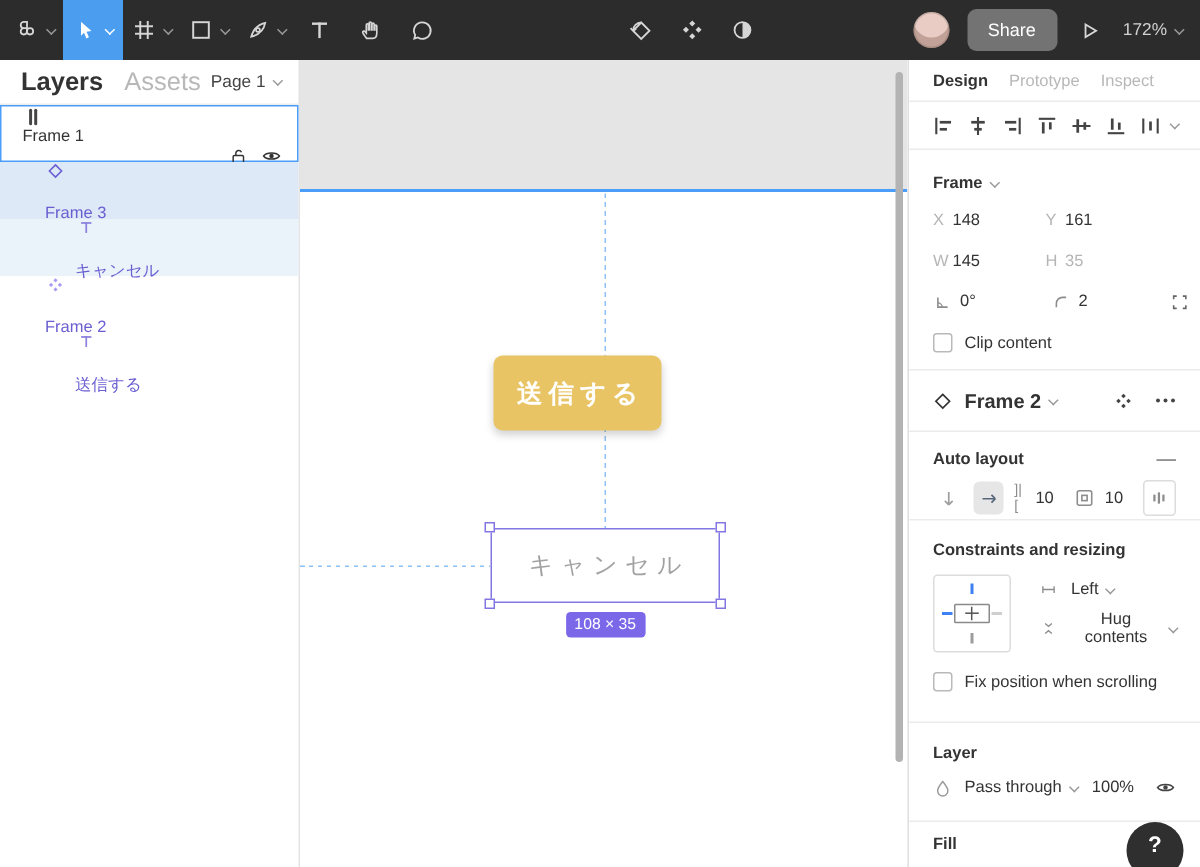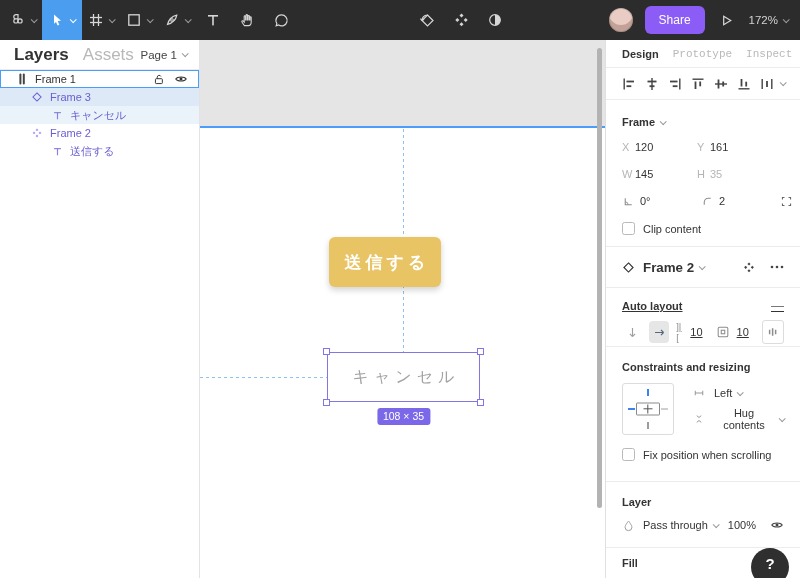--- a/index.html
+++ b/index.html
@@ -12,38 +12,38 @@
   .tb-group { display:flex; align-items:center; height:100%; }
   .tb-left { margin-left:4px; }
   .tb-center { position:absolute; left:410px; }
   .tb-right { position:absolute; right:12px; display:flex; align-items:center; gap:12px; }
   .tb-btn { height:40px; min-width:34px; padding:0 6px; display:flex; align-items:center; justify-content:center; background:transparent; border:none; color:#d6d6d6; cursor:pointer; }
   .tb-btn svg { display:block; }
   .tb-btn.active { background:#4a9def; color:#fff; min-width:40px; }
   .chev { display:inline-block; width:5px; height:5px; border-right:1.4px solid currentColor; border-bottom:1.4px solid currentColor; transform:rotate(45deg) translateY(-1px); margin-left:5px; flex:0 0 auto; }
   .chev.dim { color:#9a9a9a; }
   .avatar { width:24px; height:24px; border-radius:50%; background:#e9cdc5; box-shadow:inset 0 -7px 0 rgba(120,80,70,.35), inset 0 0 0 1px rgba(0,0,0,.15); border:none; cursor:pointer; }
-  .share-btn { background:#8b5cf6; color:#fff; border:none; border-radius:6px; font-size:12px; font-weight:500; padding:7px 14px; cursor:pointer; font-family:inherit; }
+  .share-btn { background:#737373; color:#fff; border:none; border-radius:6px; font-size:12px; font-weight:500; padding:7px 14px; cursor:pointer; font-family:inherit; }
   .zoom-ctl { display:flex; align-items:center; color:#d2d2d2; font-size:11.5px; background:none; border:none; cursor:pointer; font-family:inherit; }
 
   
   .left-panel { position:absolute; top:40px; left:0; width:200px; bottom:0; background:#fff; border-right:1px solid #e3e3e3; z-index:4; }
   .lp-header { height:30px; display:flex; align-items:center; padding:0 12px 0 14px; border-bottom:1px solid #ececec; font-size:11.5px; }
   .lp-tab { background:none; border:none; font-family:inherit; font-size:17px; cursor:pointer; padding:0; }
   .lp-tab.on { color:#333; font-weight:700; }
   .lp-tab.off { color:#b8b8b8; margin-left:14px; }
   .page-sel { margin-left:auto; display:flex; align-items:center; color:#444; background:none; border:none; font-family:inherit; font-size:11.5px; cursor:pointer; }
   .page-sel .chev { color:#9a9a9a; }
-  .lrow { height:18px; display:flex; align-items:center; font-size:11px; cursor:default; position:relative; }
+  .lrow { height:38px; display:flex; font-size:11px; cursor:default; position:relative;flex-direction:column; }
   .lrow .licon { display:flex; width:14px; justify-content:center; margin-right:6px; flex:0 0 auto; }
   .lrow.hovered { border:1px solid #4a9df8; }
   .lrow.sel { background:#dde9f6; }
   .lrow.sel-light { background:#eaf2fa; }
   .lname-dark { color:#333; }
-  .lname-purple { color:#6a5ed1; }
+  .lname-purple { color:#6a5ed1;margin-top:16px; }
   .ind0 { padding-left:14px; } .ind1 { padding-left:30px; } .ind2 { padding-left:50px; }
   .lrow-actions { margin-left:auto; display:flex; align-items:center; gap:8px; padding-right:10px; color:#333; }
   .lrow-actions span { display:flex; }
 
   
   .canvas { position:absolute; top:40px; left:200px; width:405px; bottom:0; background:#e5e5e5; overflow:hidden; z-index:1; }
   .frame-bg { position:absolute; left:0; right:0; top:87px; bottom:0; background:#fff; }
   .frame-top-line { position:absolute; left:0; right:0; top:86px; height:2px; background:#4a9df8; }
   .guide-v { position:absolute; left:203px; top:89px; width:1px; height:223px; background:repeating-linear-gradient(to bottom,#8fc0f3 0 3px,transparent 3px 6px); }
   .guide-h { position:absolute; left:0; top:337px; width:127px; height:1px; background:repeating-linear-gradient(to right,#8fc0f3 0 3px,transparent 3px 6px); }
@@ -53,41 +53,41 @@
   .handle { position:absolute; width:7px; height:7px; background:#fff; border:1px solid #8276e3; }
   .h-tl { left:-4px; top:-4px; } .h-tr { right:-4px; top:-4px; } .h-bl { left:-4px; bottom:-4px; } .h-br { right:-4px; bottom:-4px; }
   .size-badge { position:absolute; top:56px; left:50%; transform:translateX(-50%); background:#7b68e8; color:#fff; font-size:10.5px; padding:2px 6px 3px; border-radius:3px; white-space:nowrap; }
   .canvas-scrollbar { position:absolute; left:397px; top:8px; width:5px; height:460px; background:#b3b3b3; border-radius:3px; cursor:pointer; }
 
   
   .right-panel { position:absolute; top:40px; right:0; width:195px; bottom:0; background:#fff; border-left:1px solid #e0e0e0; font-size:11px; color:#333; z-index:4; }
   .rp-tabs { height:28px; display:flex; align-items:center; gap:14px; padding:0 16px; border-bottom:1px solid #ececec; }
   .rp-tab { background:none; border:none; font-family:inherit; font-size:11px; cursor:pointer; padding:0; }
   .rp-tab.on { color:#333; font-weight:700; }
-  .rp-tab.off { color:#b8b8b8;font-family:Liberation Mono, monospace; }
+  .rp-tab.off { color:#b8b8b8; }
   .rp-align { height:32px; display:flex; align-items:center; justify-content:space-between; padding:0 13px; border-bottom:1px solid #ececec; }
   .al-btn { background:none; border:none; padding:2px; display:flex; align-items:center; cursor:pointer; color:#444; }
   .sec { border-bottom:1px solid #ececec; padding:0 16px; position:relative; }
   .sec-head { font-weight:700; font-size:11px; color:#333; display:flex; align-items:center; }
   .sec-frame { height:147px; }
   .sec-frame .sec-head { padding-top:16px; }
   .frow { display:flex; align-items:center; margin-top:11px; height:16px; }
   .flabel { color:#b5b5b5; width:13px; flex:0 0 auto; }
   .fval { color:#333; width:62px; cursor:text; }
   .fval.dim { color:#b5b5b5; }
   .fcol2 { display:flex; align-items:center; width:79px; flex:0 0 auto; }
   .ficon { display:flex; width:14px; margin-right:4px; color:#8c8c8c; flex:0 0 auto; }
   .expand-btn { margin-left:auto; background:none; border:none; display:flex; cursor:pointer; color:#666; padding:0; }
   .chk-row { display:flex; align-items:center; margin-top:13px; cursor:pointer; }
   .chk { width:13px; height:13px; border:1.3px solid #b9b9b9; border-radius:2.5px; background:#fff; margin-right:8px; flex:0 0 auto; }
   .sec-instance { height:41px; display:flex; align-items:center; }
   .inst-name { margin-left:8px; font-weight:700; }
   .inst-actions { margin-left:auto; display:flex; align-items:center; gap:14px; }
   .icon-btn { background:none; border:none; display:flex; align-items:center; cursor:pointer; color:#333; padding:0; font-family:inherit; }
-  .sec-autolayout { height:59px;text-decoration:underline; }
+  .sec-autolayout { height:59px; }
   .sec-autolayout .sec-head { padding-top:12px; }
   .al-minus { margin-left:auto; color:#666; font-size:13px; line-height:8px; }
   .alrow { display:flex; align-items:center; margin-top:8px; gap:7px; }
   .dir-btn { display:flex; width:22px; height:22px; align-items:center; justify-content:center; border:none; background:none; color:#9e9e9e; cursor:pointer; }
   .dir-btn.on { background:#e6e6e6; border-radius:4px; color:#55667a; }
   .mini-ic { color:#8c8c8c; display:flex; align-items:center; }
   .al-num { width:20px; cursor:text; }
   .alalign-btn { margin-left:auto; width:24px; height:24px; border:1px solid #dcdcdc; border-radius:3px; background:#fff; display:flex; align-items:center; justify-content:center; color:#8c8c8c; cursor:pointer; }
   .sec-constraints { height:135px; }
   .sec-constraints .sec-head { padding-top:14px; }
@@ -397,21 +397,21 @@
         </button>
     </div>
 
     <section class="sec sec-frame">
       <div class="sec-head">
         <span>Frame</span>
         <span class="chev" style="color:#9a9a9a"></span>
       </div>
       <div class="frow">
         <span class="flabel">X</span>
-        <span class="fval">120</span>
+        <span class="fval">148</span>
         <span class="flabel">Y</span>
         <span class="fval">161</span>
       </div>
       <div class="frow">
         <span class="flabel">W</span>
         <span class="fval">145</span>
         <span class="flabel">H</span>
         <span class="fval dim">35</span>
       </div>
       <div class="frow">

